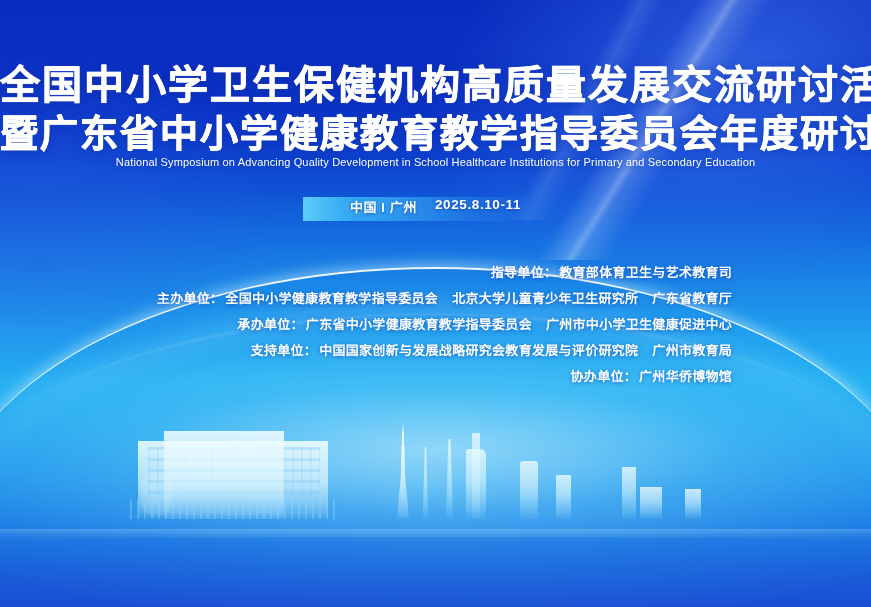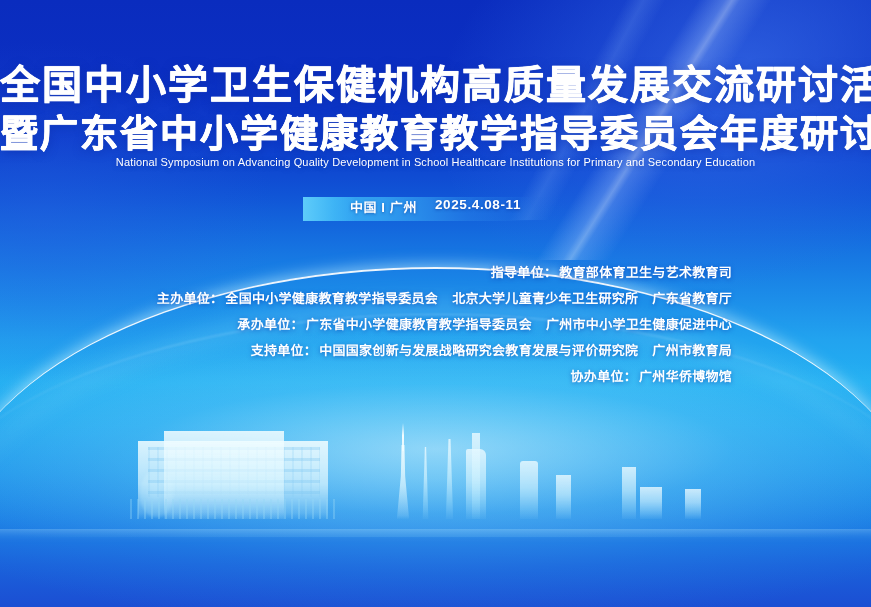--- a/index.html
+++ b/index.html
@@ -375,20 +375,20 @@
     </div>
 
     <div class="subtitle">
       <div>National Symposium on Advancing Quality Development in School Healthcare Institutions for Primary and Secondary Education</div>
     </div>
 
     <div class="badge-wrap">
       <div class="badge">
         <div class="badge-left-cap"></div>
         <span class="badge-text">中国 I 广州</span>
-        <span class="badge-text badge-date">2025.4.08-11</span>
+        <span class="badge-text badge-date">2025.8.10-11</span>
       </div>
     </div>
 
     <div class="orgs"><div class="org-row"><span class="org-label">指导单位：</span><span>教育部体育卫生与艺术教育司</span></div><div class="org-row"><span class="org-label">主办单位：</span><span>全国中小学健康教育教学指导委员会</span><span class="org-sep"></span><span>北京大学儿童青少年卫生研究所</span><span class="org-sep"></span><span>广东省教育厅</span></div><div class="org-row"><span class="org-label">承办单位：</span><span>广东省中小学健康教育教学指导委员会</span><span class="org-sep"></span><span>广州市中小学卫生健康促进中心</span></div><div class="org-row"><span class="org-label">支持单位：</span><span>中国国家创新与发展战略研究会教育发展与评价研究院</span><span class="org-sep"></span><span>广州市教育局</span></div><div class="org-row"><span class="org-label">协办单位：</span><span>广州华侨博物馆</span></div></div>
 
   </div>
 </div>
 
 </body></html>

